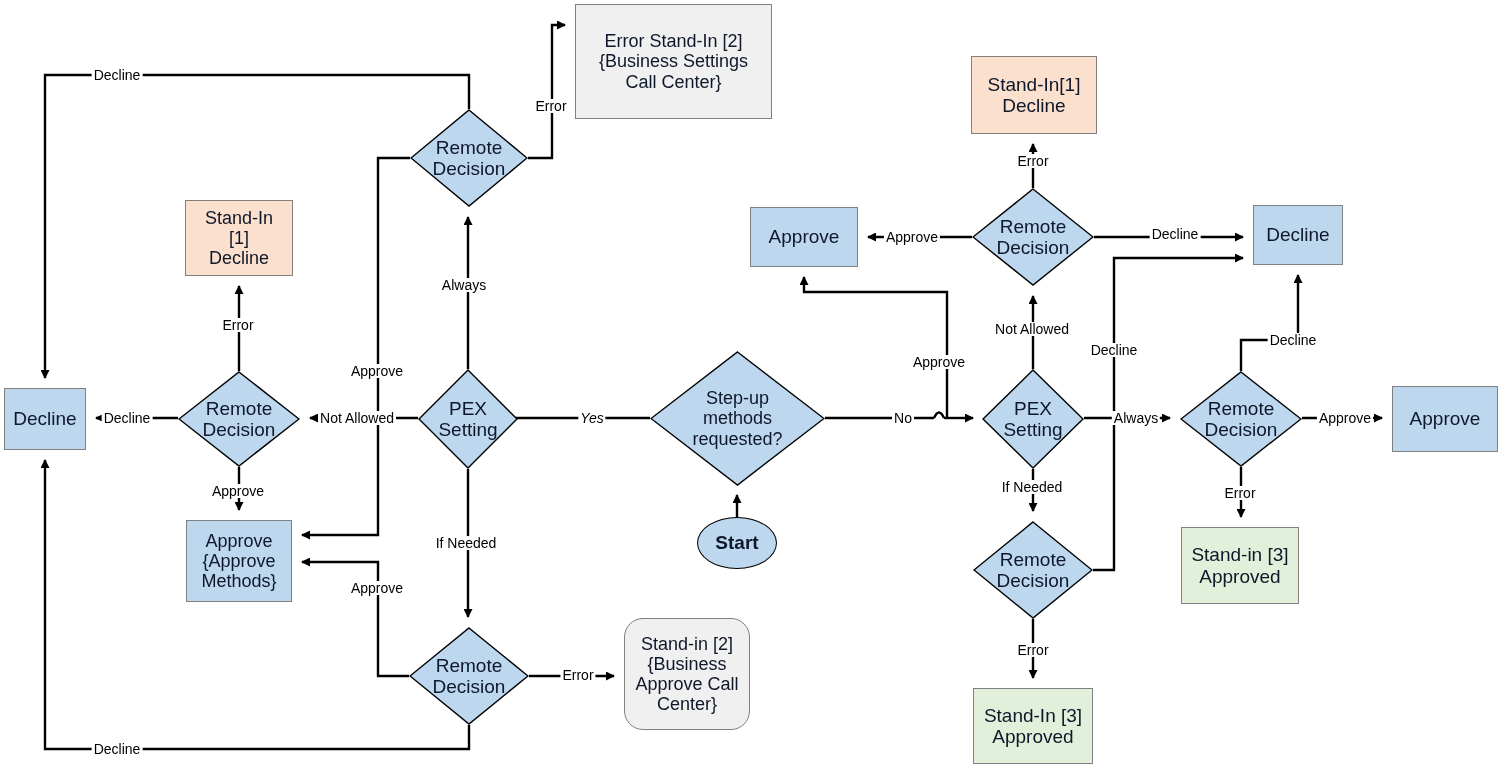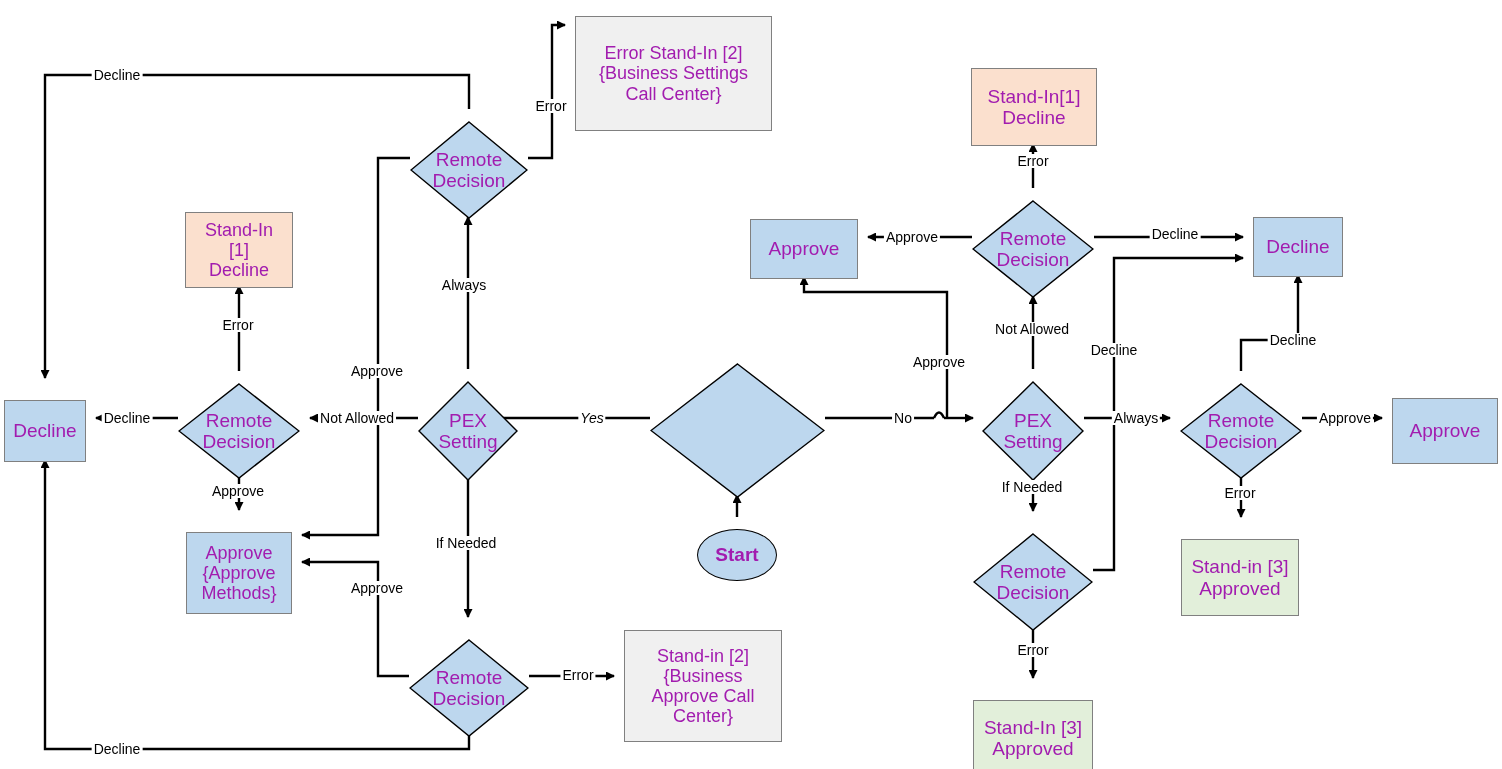--- a/index.html
+++ b/index.html
@@ -1,21 +1,21 @@
 <!DOCTYPE html>
 <html><head>
 <meta charset="utf-8">
 <style>
   html,body{margin:0;padding:0;background:#ffffff;}
   body{font-family:"Liberation Sans", sans-serif;}
   #canvas{position:relative;width:1502px;height:769px;background:#ffffff;overflow:hidden;}
   svg#edges{position:absolute;left:0;top:0;width:1502px;height:769px;}
 
   .node{position:absolute;box-sizing:border-box;display:flex;align-items:center;justify-content:center;
-        text-align:center;line-height:1.12;color:#a21caf;margin-top:12px;}
+        text-align:center;line-height:1.12;color:#0f172a;}
   .box{border:1px solid #808080;}
   .box.blue{background:#BDD7EE;}
   .box.peach{background:#FBE0CE;}
   .box.green{background:#E2EFDA;}
   .box.gray{background:#F0F0F0;}
 
   .diamond{background:transparent;border:none;}
   .diamond .dshape{position:absolute;left:0;top:0;width:100%;height:100%;}
   .diamond .dlabel{position:relative;z-index:2;width:100%;padding:0 2px;box-sizing:border-box;}
 
@@ -101,20 +101,25 @@
   <div id="nodes">
       <div class="node ellipse" style="left: 697px; top: 517px; width: 80px; height: 52px;">
         <div class="nodetext">
           <div>Start</div>
         </div>
       </div>
       <div class="node diamond" style="left: 650px; top: 351px; width: 175px; height: 135px;">
         <svg class="dshape" viewBox="0 0 175 135" preserveAspectRatio="none">
           <polygon points="87.5,1 174,67.5 87.5,134 1,67.5" fill="#BDD7EE" stroke="#000" stroke-width="1.4"></polygon>
         </svg>
+        <div class="dlabel nodetext sm">
+          <div>Step-up</div>
+          <div>methods</div>
+          <div>requested?</div>
+        </div>
       </div>
       <div class="node diamond" style="left: 418px; top: 369px; width: 100px; height: 100px;">
         <svg class="dshape" viewBox="0 0 100 100" preserveAspectRatio="none">
           <polygon points="50,1 99,50 50,99 1,50" fill="#BDD7EE" stroke="#000" stroke-width="1.4"></polygon>
         </svg>
         <div class="dlabel nodetext">
           <div>PEX</div>
           <div>Setting</div>
         </div>
       </div>
@@ -136,21 +141,21 @@
       </div>
       <div class="node diamond" style="left: 409px; top: 627px; width: 120px; height: 98px;">
         <svg class="dshape" viewBox="0 0 120 98" preserveAspectRatio="none">
           <polygon points="60,1 119,49 60,97 1,49" fill="#BDD7EE" stroke="#000" stroke-width="1.4"></polygon>
         </svg>
         <div class="dlabel nodetext">
           <div>Remote</div>
           <div>Decision</div>
         </div>
       </div>
-      <div class="node box gray" style="left: 624px; top: 618px; width: 158px; height: 112px;">
+      <div class="node box gray" style="left: 624px; top: 618px; width: 126px; height: 112px; border-radius: 19px;">
         <div class="nodetext sm">
           <div>Stand-in [2]</div>
           <div>{Business</div>
           <div>Approve Call</div>
           <div>Center}</div>
         </div>
       </div>
       <div class="node diamond" style="left: 178px; top: 371px; width: 122px; height: 96px;">
         <svg class="dshape" viewBox="0 0 122 96" preserveAspectRatio="none">
           <polygon points="61,1 121,48 61,95 1,48" fill="#BDD7EE" stroke="#000" stroke-width="1.4"></polygon>

